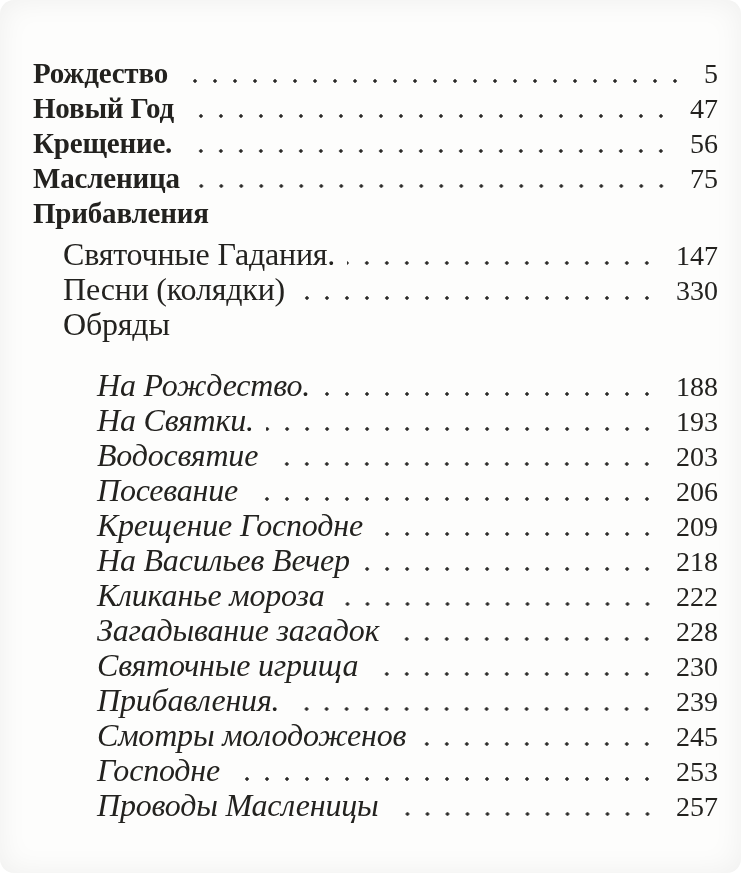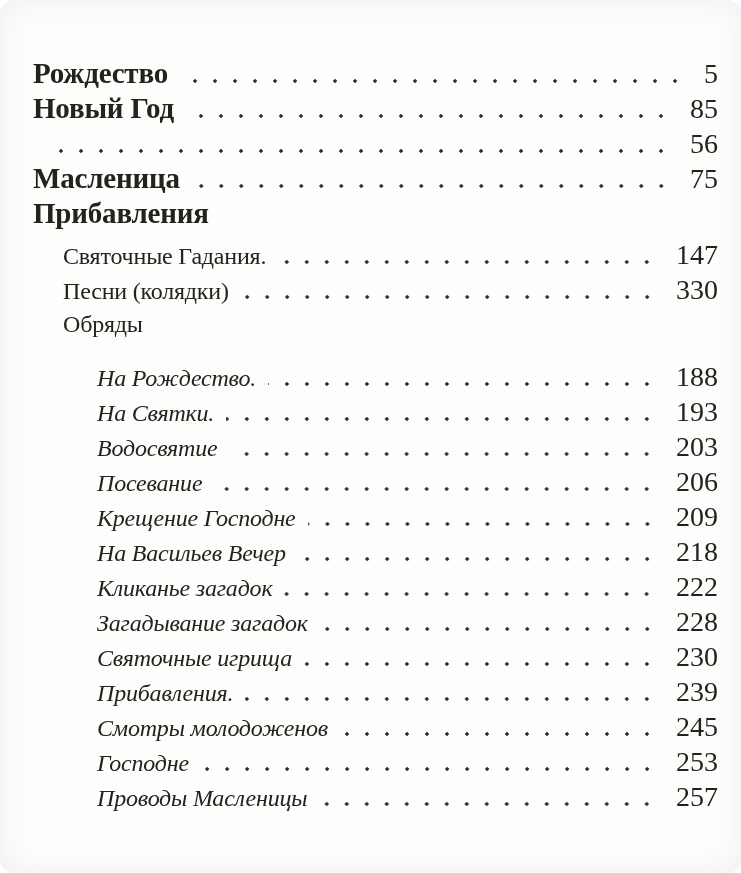--- a/index.html
+++ b/index.html
@@ -27,24 +27,24 @@
   .row{
     display:flex;
     align-items:baseline;
     height:35px;
   }
   .row > *{line-height:35px;}
   .lvl1{padding-left:0;}
   .lvl2{padding-left:30px;}
   .lvl3{padding-left:64px;}
   .group-gap-sm{margin-top:6px;}
-  .group-gap-lg{margin-top:17px;}
+  .group-gap-lg{margin-top:26px;}
   .label{
     white-space:nowrap;
-    font-size:24px;
+    font-size:32px;
     letter-spacing:-0.2px;
   }
   .lvl1 .label{font-weight:700;font-size:29px;}
   .lvl3 .label{font-style:italic;}
   .leader{
     flex:1 1 auto;
     height:4px;
     margin:0 19px 0 12px;
     background-image:radial-gradient(circle,var(--dot) 1.5px,transparent 1.8px);
     background-size:20px 4px;
@@ -64,23 +64,24 @@
 <div class="page">
   <div class="toc" id="toc">
       <div class="row lvl1">
         <span class="label">Рождество</span>
         <span class="leader"></span>
         <span class="pagenum">5</span>
       </div>
       <div class="row lvl1">
         <span class="label">Новый Год</span>
         <span class="leader"></span>
-        <span class="pagenum">85</span>
+        <span class="pagenum">47</span>
       </div>
       <div class="row lvl1">
+        <span class="label">Крещение.</span>
         <span class="leader"></span>
         <span class="pagenum">56</span>
       </div>
       <div class="row lvl1">
         <span class="label">Масленица</span>
         <span class="leader"></span>
         <span class="pagenum">75</span>
       </div>
       <div class="row lvl1">
         <span class="label">Прибавления</span>
@@ -122,21 +123,21 @@
         <span class="label">Крещение Господне</span>
         <span class="leader"></span>
         <span class="pagenum">209</span>
       </div>
       <div class="row lvl3">
         <span class="label">На Васильев Вечер</span>
         <span class="leader"></span>
         <span class="pagenum">218</span>
       </div>
       <div class="row lvl3">
-        <span class="label">Кликанье загадок</span>
+        <span class="label">Кликанье мороза</span>
         <span class="leader"></span>
         <span class="pagenum">222</span>
       </div>
       <div class="row lvl3">
         <span class="label">Загадывание загадок</span>
         <span class="leader"></span>
         <span class="pagenum">228</span>
       </div>
       <div class="row lvl3">
         <span class="label">Святочные игрища</span>

